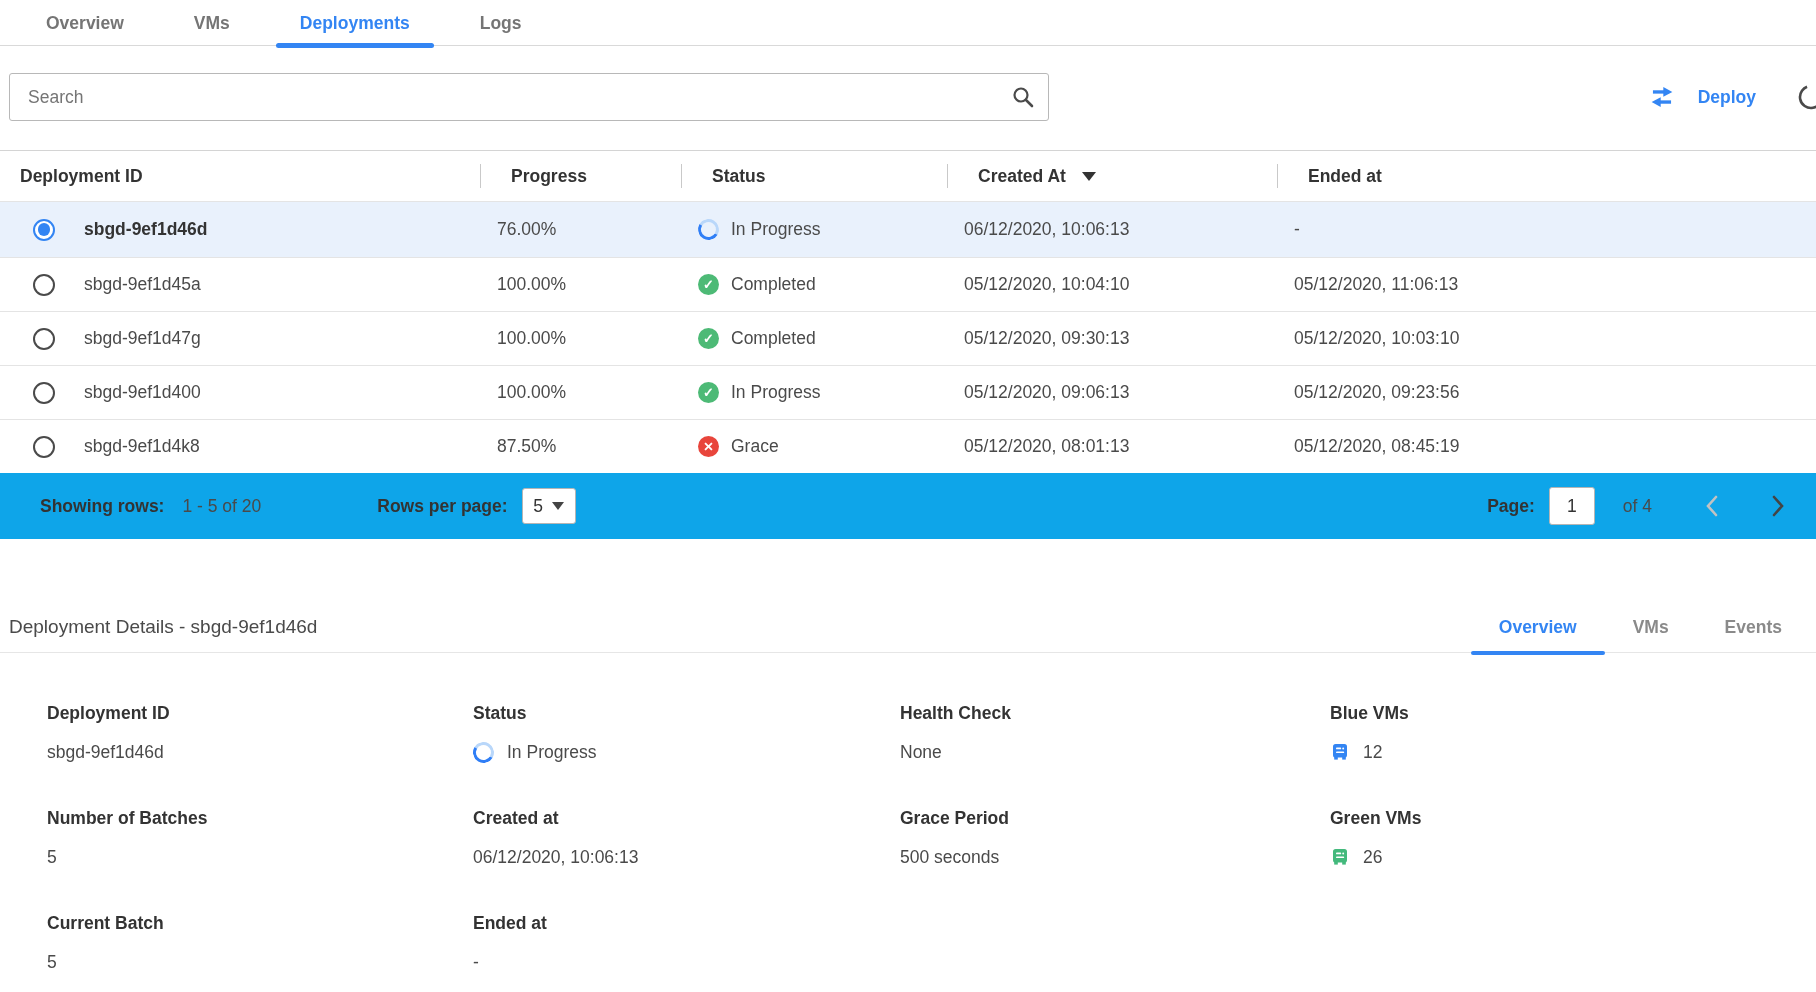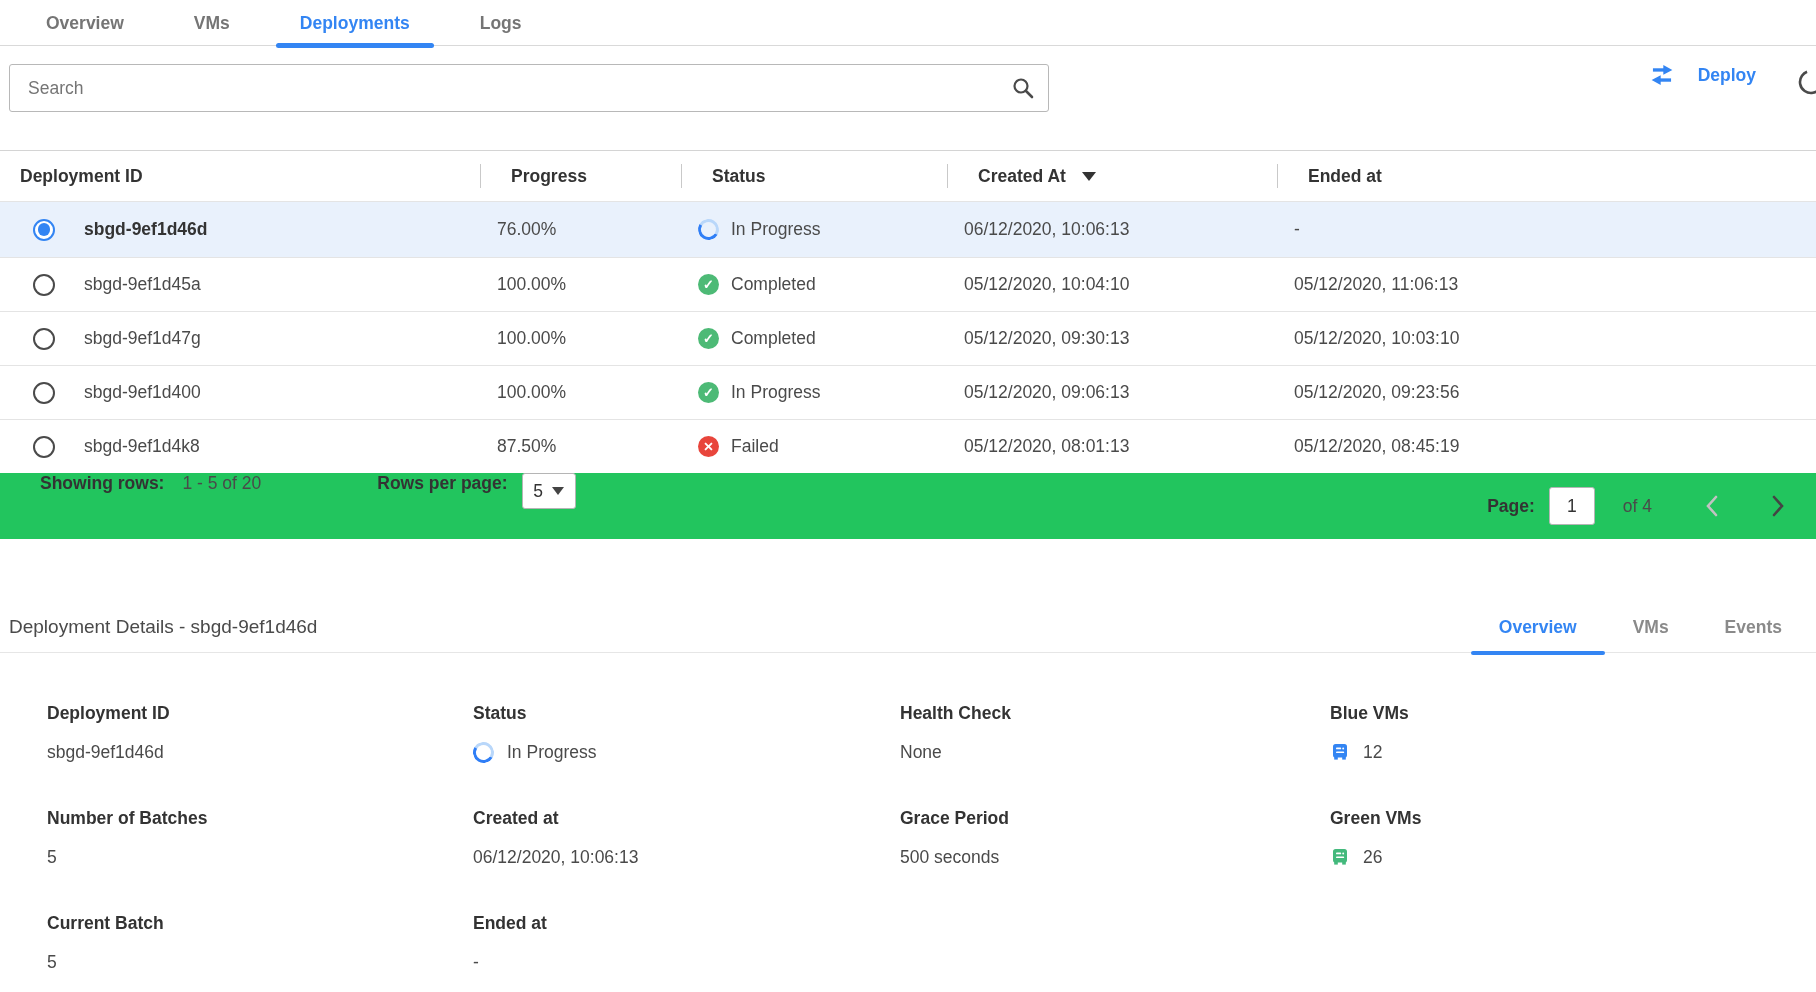--- a/index.html
+++ b/index.html
@@ -8,21 +8,21 @@
 
   
   .tabbar { display:flex; align-items:center; height:46px; border-bottom:1px solid #d9d9d9; padding-left:22px; }
   .tab { position:relative; height:46px; line-height:46px; padding:0 24px; margin-right:22px;
          font-size:17.5px; font-weight:700; color:#757575; cursor:pointer; }
   .tab.st-active { color:#3385f3; }
   .tab.st-active::after { content:""; position:absolute; left:0; right:0; bottom:-2px; height:5px;
          background:#3385f3; border-radius:3px; }
 
   
-  .toolbar { display:flex; align-items:flex-start; padding:18px 0 0 9px; height:84px; }
+  .toolbar { display:flex; align-items:center; padding:18px 0 0 9px; height:84px; }
   .searchwrap { position:relative; width:1040px; }
   .search { width:100%; height:48px; border:1px solid #b8b8b8; border-radius:3px; font-size:17.5px;
             padding:0 52px 0 18px; color:#333; font-family:"Liberation Sans",sans-serif; outline:none; }
   .search::placeholder { color:#757575; }
   .search-icon { position:absolute; right:14px; top:12px; width:24px; height:24px; }
   .deploy-btn { margin-left:auto; margin-right:38px; display:flex; align-items:center; gap:23px;
             color:#3385f3; font-weight:700; font-size:17.5px; cursor:pointer; background:none; border:none;
             font-family:"Liberation Sans",sans-serif; }
   .refresh-clip { width:22px; height:36px; overflow:hidden; flex:none; }
 
@@ -49,21 +49,21 @@
   .sicon { width:21px; height:21px; border-radius:50%; display:inline-flex; align-items:center;
            justify-content:center; margin-right:12px; flex:none; }
   .sicon.ic-spinner { border:3px solid #b9d7fa; border-left-color:#2f7ef6; border-bottom-color:#2f7ef6;
            transform:rotate(-15deg); background:transparent; }
   .sicon.ic-check { background:#4dba76; color:#fff; font-size:13px; font-weight:700; }
   .sicon.ic-check::after { content:"✓"; }
   .sicon.ic-failed { background:#e8453c; color:#fff; font-size:12.5px; font-weight:700; }
   .sicon.ic-failed::after { content:"✕"; }
 
   
-  .pagebar { height:66px; background:#22c55e; display:flex; font-size:17.5px;
+  .pagebar { height:66px; background:#0ea5e9; display:flex; align-items:center; font-size:17.5px;
             color:#333; padding:0 30px 0 40px; }
   .pg-bold { font-weight:700; color:#333; }
   .pg-val { margin-left:18px; color:#4a4a4a; }
   .rpp-label { margin-left:116px; }
   .rpp-box { margin-left:14px; width:54px; height:36px; background:#fff; border:1px solid #b5b5b5;
             border-radius:3px; display:flex; align-items:center; justify-content:center; gap:9px; cursor:pointer; }
   .dd-tri { width:0; height:0; border-left:6px solid transparent; border-right:6px solid transparent;
             border-top:8px solid #444; }
   .pg-right { margin-left:auto; display:flex; align-items:center; }
   .page-input { width:46px; height:38px; border:1px solid #b5b5b5; border-radius:3px; text-align:center;
@@ -201,21 +201,21 @@
   </div>
 
   <div class="trow st-default">
     <div class="c-id">
       <span class="radio r-unchecked"></span>
       <span class="rid">sbgd-9ef1d4k8</span>
     </div>
     <div class="cell">87.50%</div>
     <div class="cell statuscell">
       <span class="sicon ic-failed"></span>
-      <span>Failed</span>
+      <span>Grace</span>
     </div>
     <div class="cell">05/12/2020, 08:01:13</div>
     <div class="cell">05/12/2020, 08:45:19</div>
   </div>
 
   <div class="pagebar">
     <span class="pg-bold">Showing rows:</span>
     <span class="pg-val">1 - 5 of 20</span>
     <span class="pg-bold rpp-label">Rows per page:</span>
     <div class="rpp-box">

